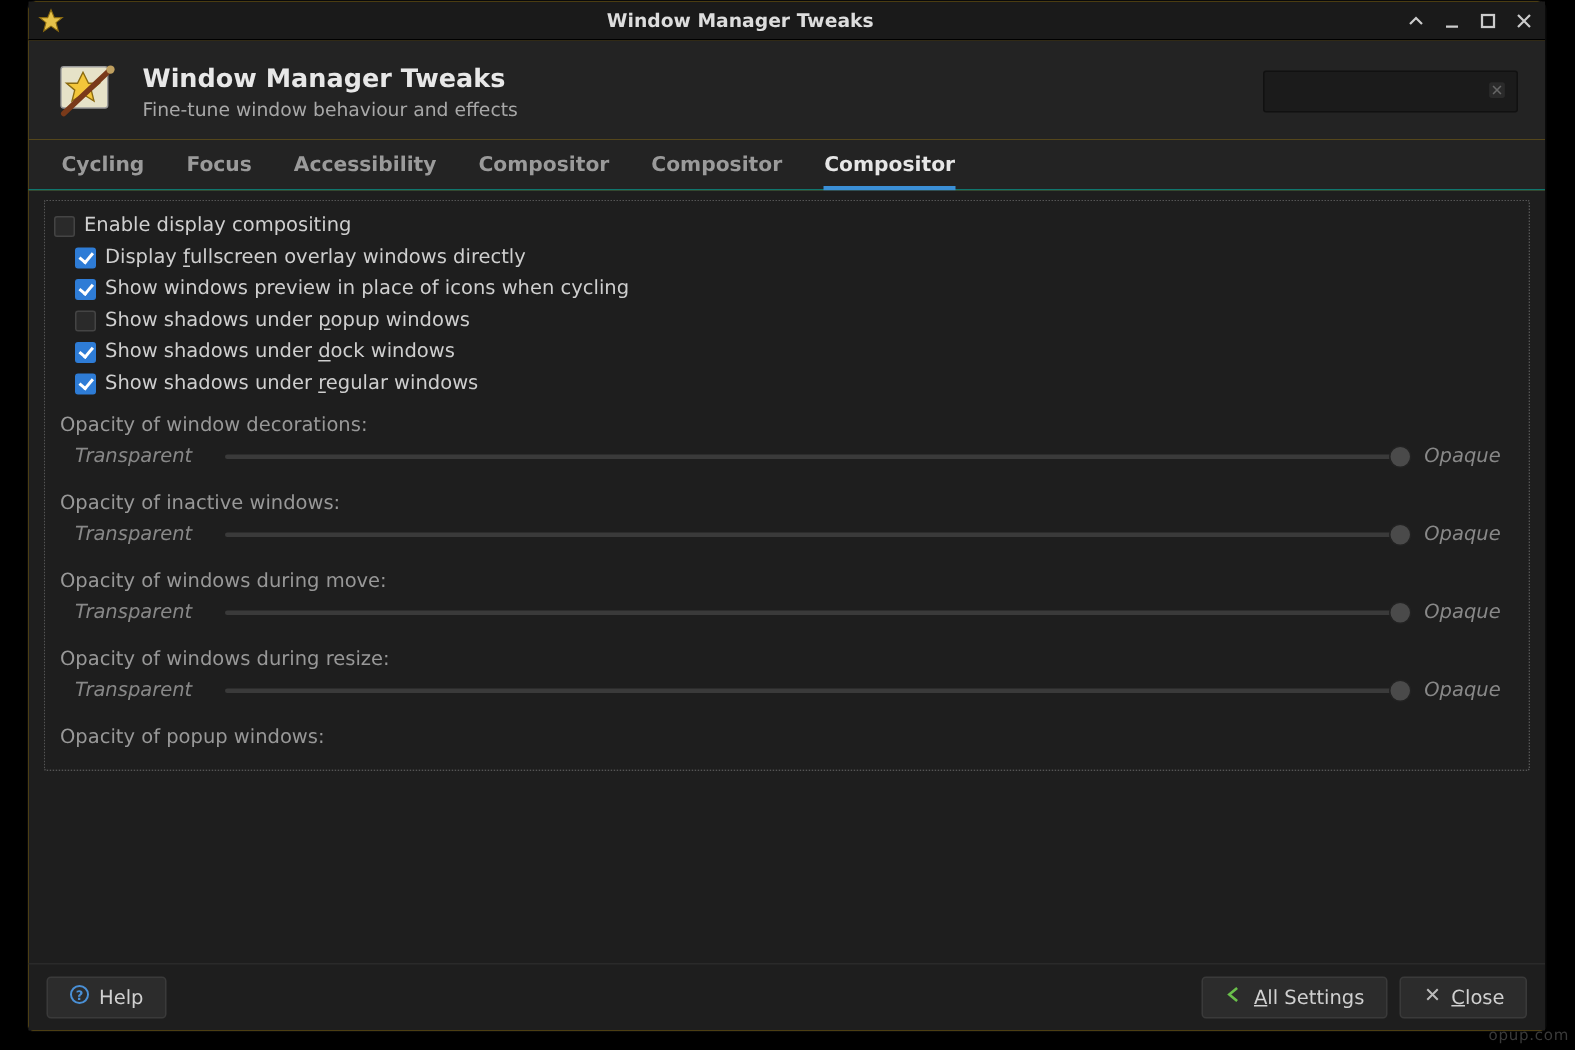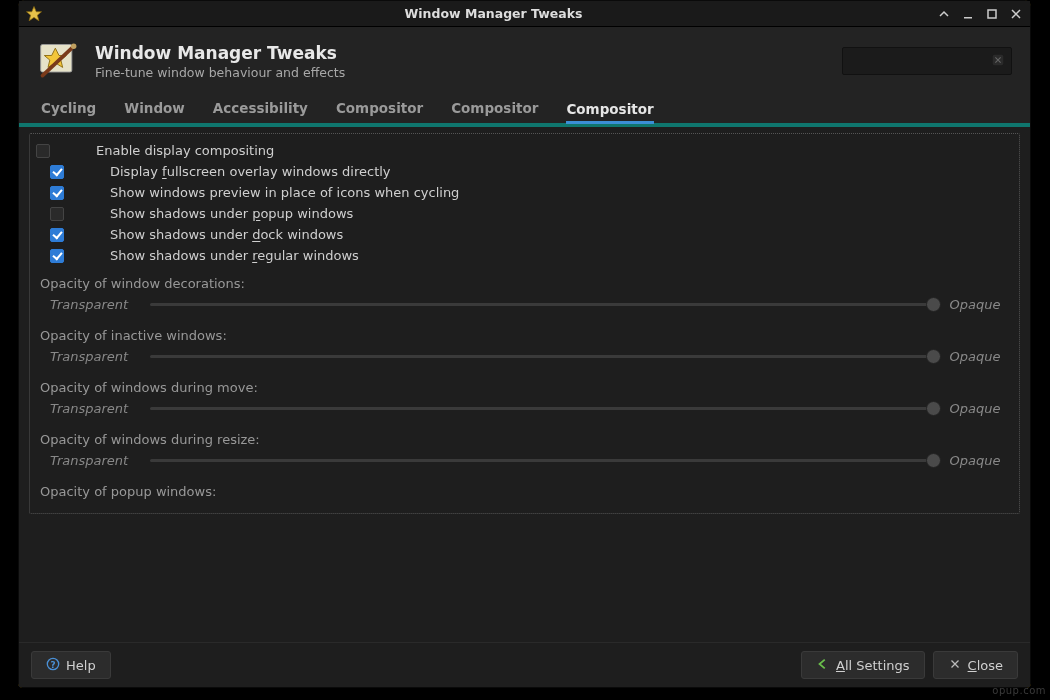--- a/index.html
+++ b/index.html
@@ -28,42 +28,42 @@
   display: flex; align-items: center; padding: 12px 18px 10px 18px; gap: 14px;
   background: #232323;
 }
 .header .big-icon { width: 44px; height: 44px; display:flex;align-items:center;justify-content:center; }
 .header .titles { flex: 1; }
 .header .h1 { color: #e8e8e8; font-size: 17px; font-weight: bold; }
 .header .h2 { color: #a8a8a8; font-size: 12.5px; margin-top: 2px; }
 .header .search { width: 170px; height: 28px; background: #1b1b1b; border: 1px solid #111; border-radius: 2px; display:flex; align-items:center; justify-content:flex-end; padding-right:6px;}
 
 .tabs {
-  display: flex; gap: 28px; padding: 0 22px; background: #232323; border-bottom: 4px solid #0f766e;
+  display: flex; gap: 28px; padding: 0 22px; background: #232323; border-bottom: 1px solid #0f766e;
   height: 34px; align-items: center;
 }
 .tab { color: #9a9a9a; font-size: 13.5px; font-weight: bold; cursor: pointer; height:100%; display:flex; align-items:center; }
 .tab.active { color: #e6e6e6; border-bottom: 3px solid #3b8fd6; margin-bottom:-1px; padding-top:3px;}
 
 .content {
   flex: 1; padding: 6px 10px 6px 10px; overflow: hidden;
   background: #1e1e1e;
 }
 .group {
   border: 1px dotted #555; border-radius: 2px; padding: 6px 10px 10px 6px;
 }
 .chk-row { display: flex; align-items: center; gap: 6px; padding: 3px 0; }
 .chk-row.sub { padding-left: 14px; }
 .chk {
   width: 14px; height: 14px; border-radius: 2px; background: #2a2a2a; border: 1px solid #444;
   display: flex; align-items: center; justify-content: center; cursor: pointer; flex-shrink:0;
 }
 .chk.checked { background: #2e7cd6; border-color: #2e7cd6; }
 .chk.checked::after { content: ""; width: 7px; height: 4px; border-left: 2px solid #fff; border-bottom: 2px solid #fff; transform: rotate(-50deg); margin-top:-2px;}
-.chk-label { color: #cfcfcf; font-size: 13px; margin-left: 40px; }
+.chk-label { color: #cfcfcf; font-size: 13px; }
 .chk-label .u { text-decoration: underline; text-underline-offset: 2px; }
 
 .section-label { color: #989898; font-size: 13px; padding: 10px 0 4px 4px; }
 .slider-row { display: flex; align-items: center; gap: 10px; padding: 2px 4px 6px 14px; }
 .sl-lbl { color: #888; font-style: italic; font-size: 13px; width: 90px; }
 .sl-lbl.r { text-align: center; width: 60px; }
 .track { flex: 1; height: 3px; background: #3a3a3a; position: relative; border-radius:2px;}
 .thumb {
   position: absolute; right: -6px; top: -6px; width: 15px; height: 15px;
   border-radius: 50%; background: #4a4a4a; border: 1px solid #222; cursor: pointer;
@@ -140,21 +140,21 @@
           </svg>
       </span>
     </div>
   </div>
 
   <div class="tabs">
     <div class="tab">
         <span>Cycling</span>
       </div>
     <div class="tab">
-        <span>Window</span>
+        <span>Focus</span>
       </div>
     <div class="tab">
         <span>Accessibility</span>
       </div>
     <div class="tab">
         <span>Compositor</span>
       </div>
     <div class="tab">
         <span>Compositor</span>
       </div>

